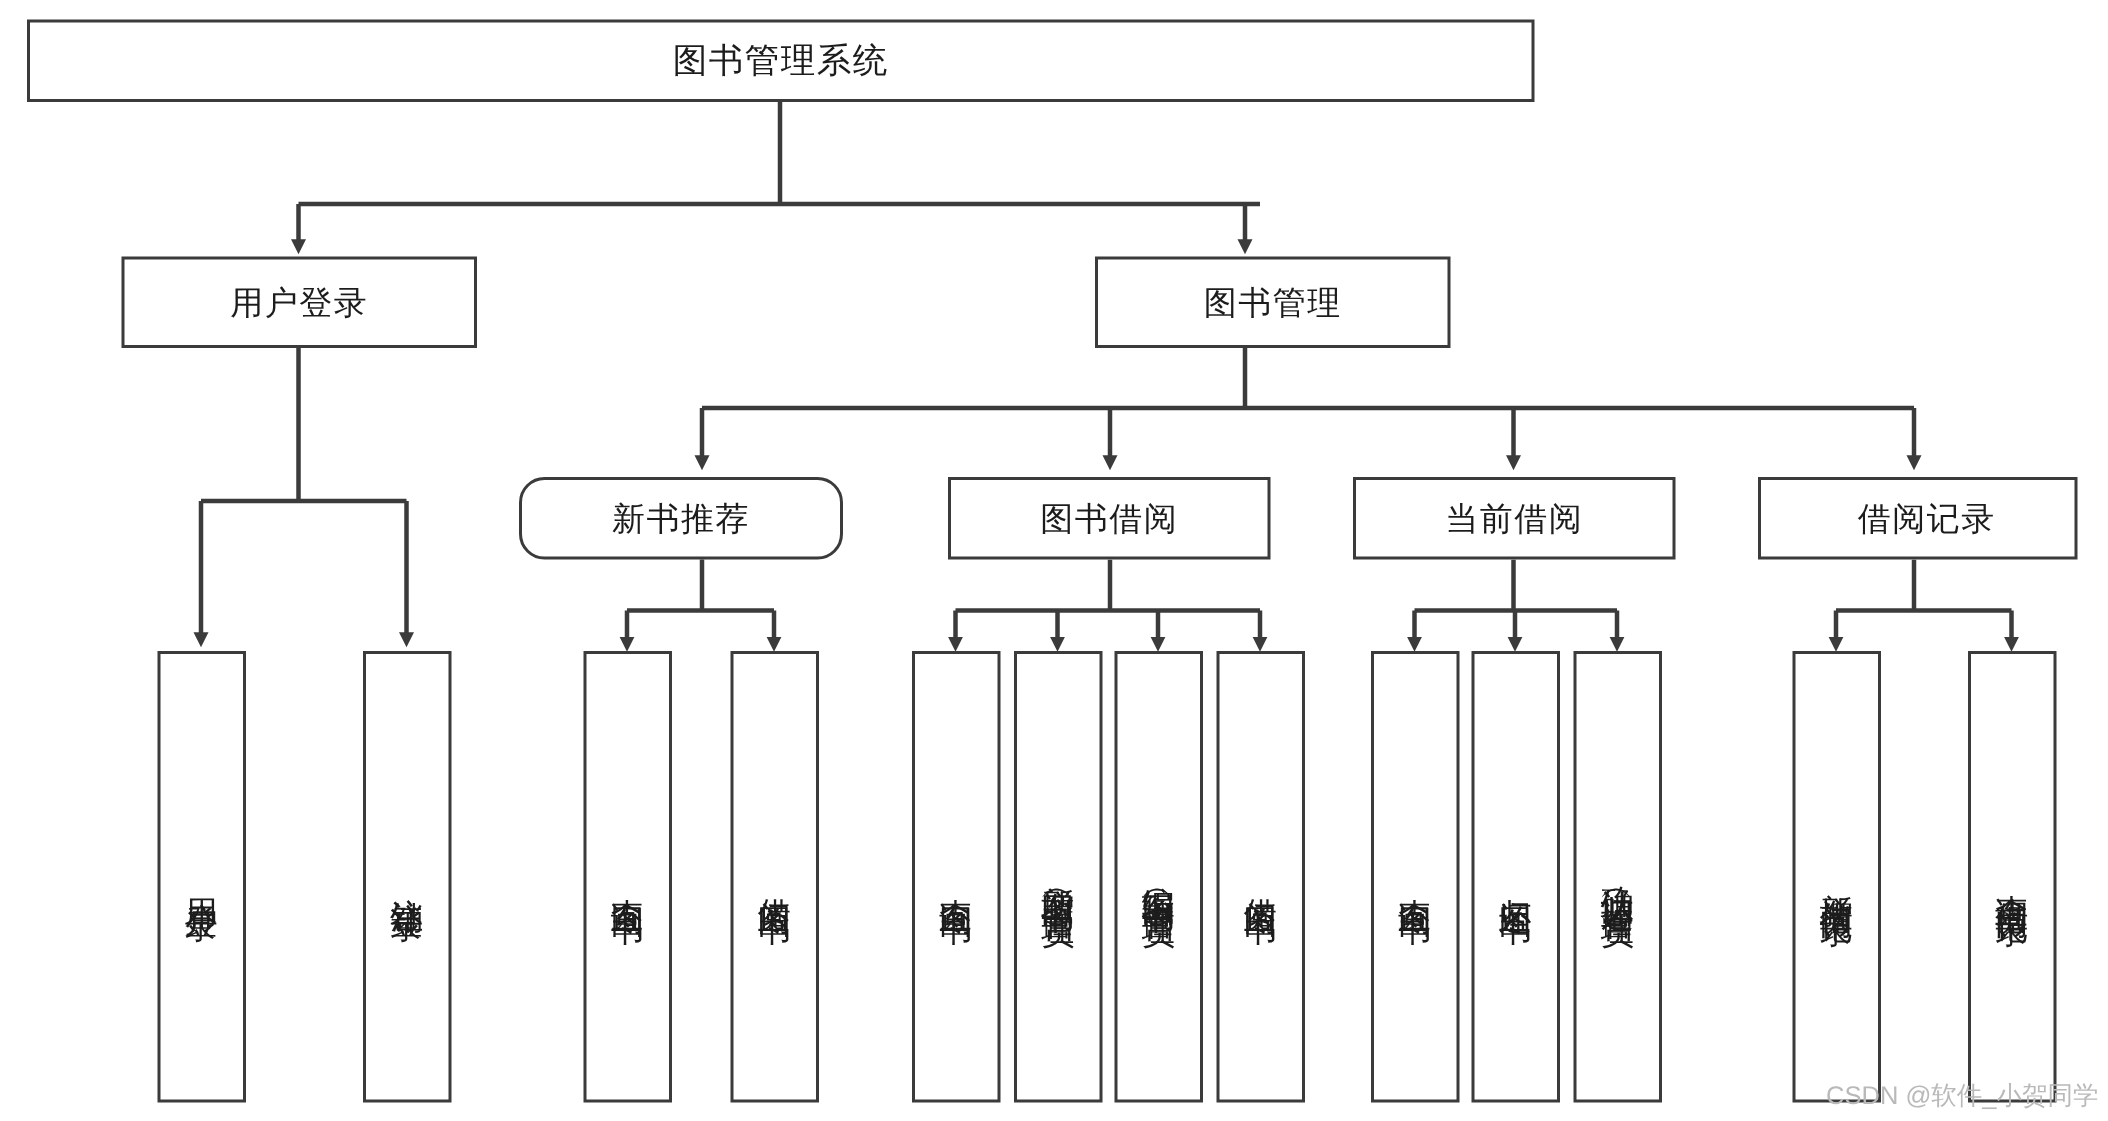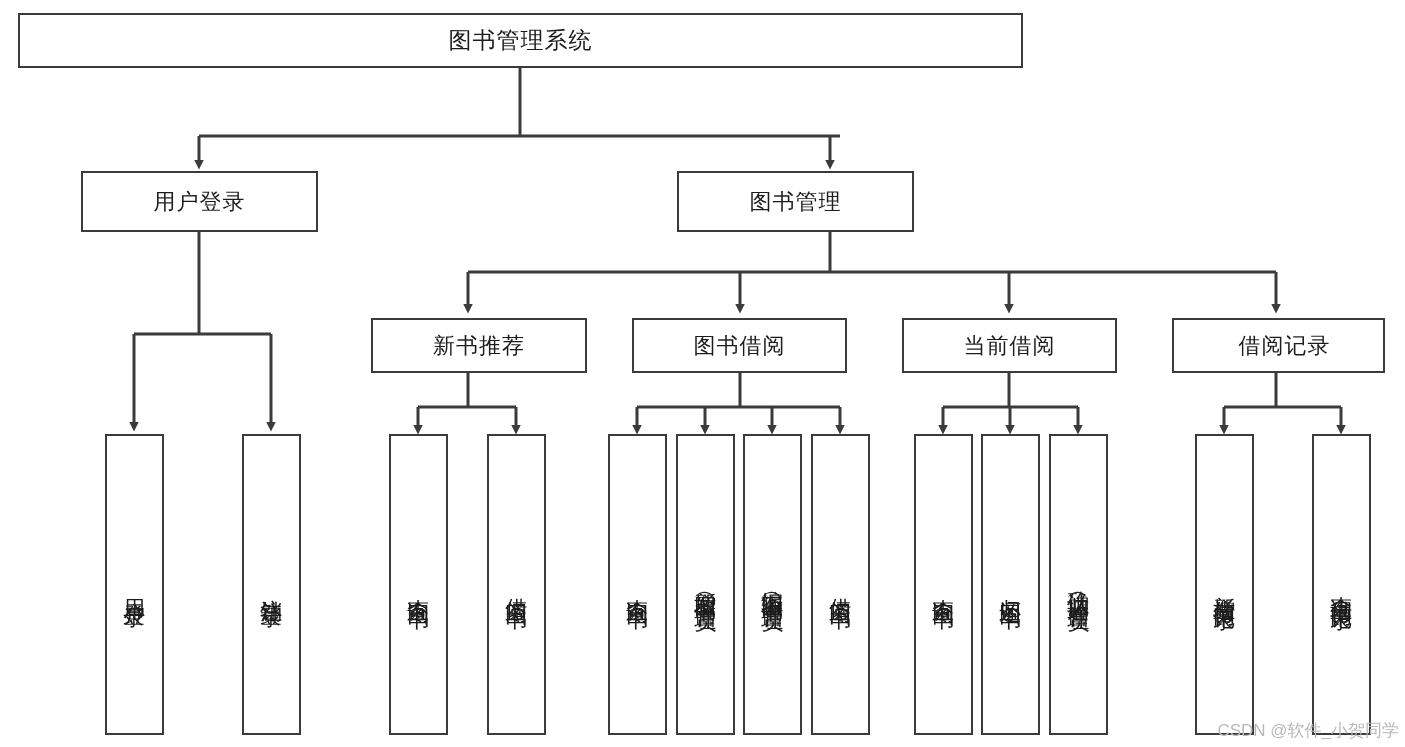--- a/index.html
+++ b/index.html
@@ -126,25 +126,25 @@
     </g>
   </svg>
 
   <div class="node h root" style="left:18px; top:13px; width:1005px; height:55px;">
     <span>图书管理系统</span>
   </div>
 
   <div class="node h" style="left:81px; top:171px; width:237px; height:61px;">
     <span>用户登录</span>
   </div>
-  <div class="node h" style="left:677px; top:171px; width:237px; height:61px;">
+  <div class="node h" style="left:730px; top:171px; width:237px; height:61px;">
     <span>图书管理</span>
   </div>
 
-  <div class="node h" style="left:371px; top:318px; width:216px; height:55px;">
+  <div class="node h" style="left:346px; top:318px; width:216px; height:55px;border-radius:17px;">
     <span>新书推荐</span>
   </div>
   <div class="node h" style="left:632px; top:318px; width:215px; height:55px;">
     <span>图书借阅</span>
   </div>
   <div class="node h" style="left:902px; top:318px; width:215px; height:55px;">
     <span>当前借阅</span>
   </div>
   <div class="node h" style="left:1172px; top:318px; width:213px; height:55px;padding-left:12px;">
     <span>借阅记录</span>

